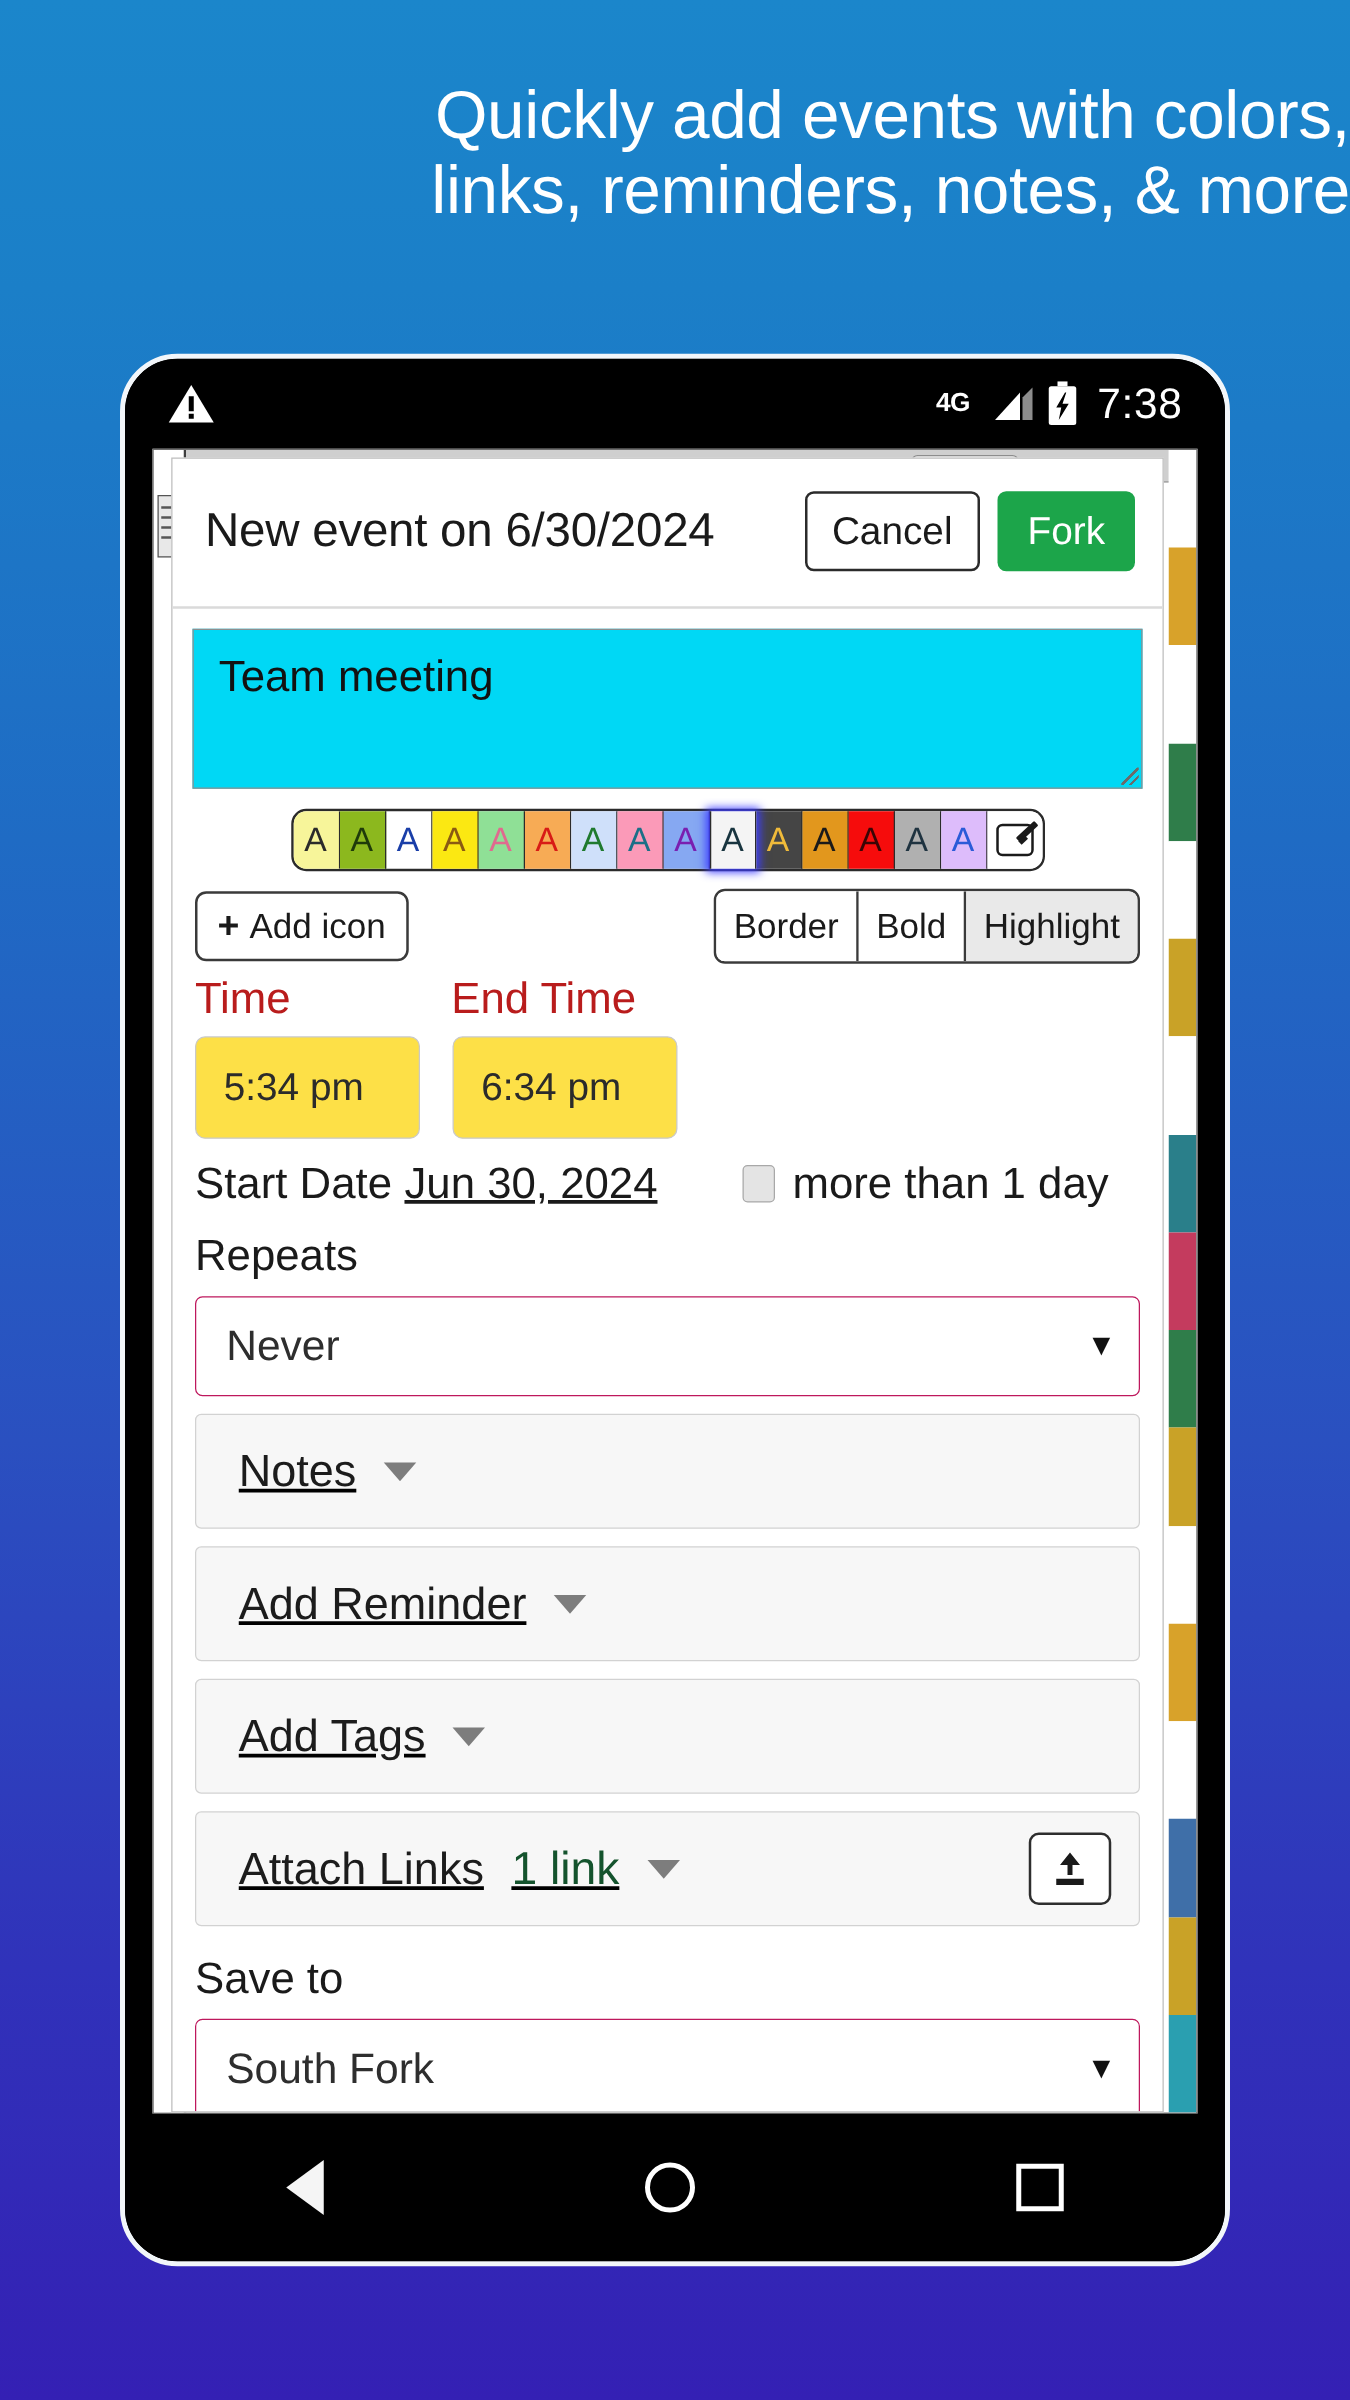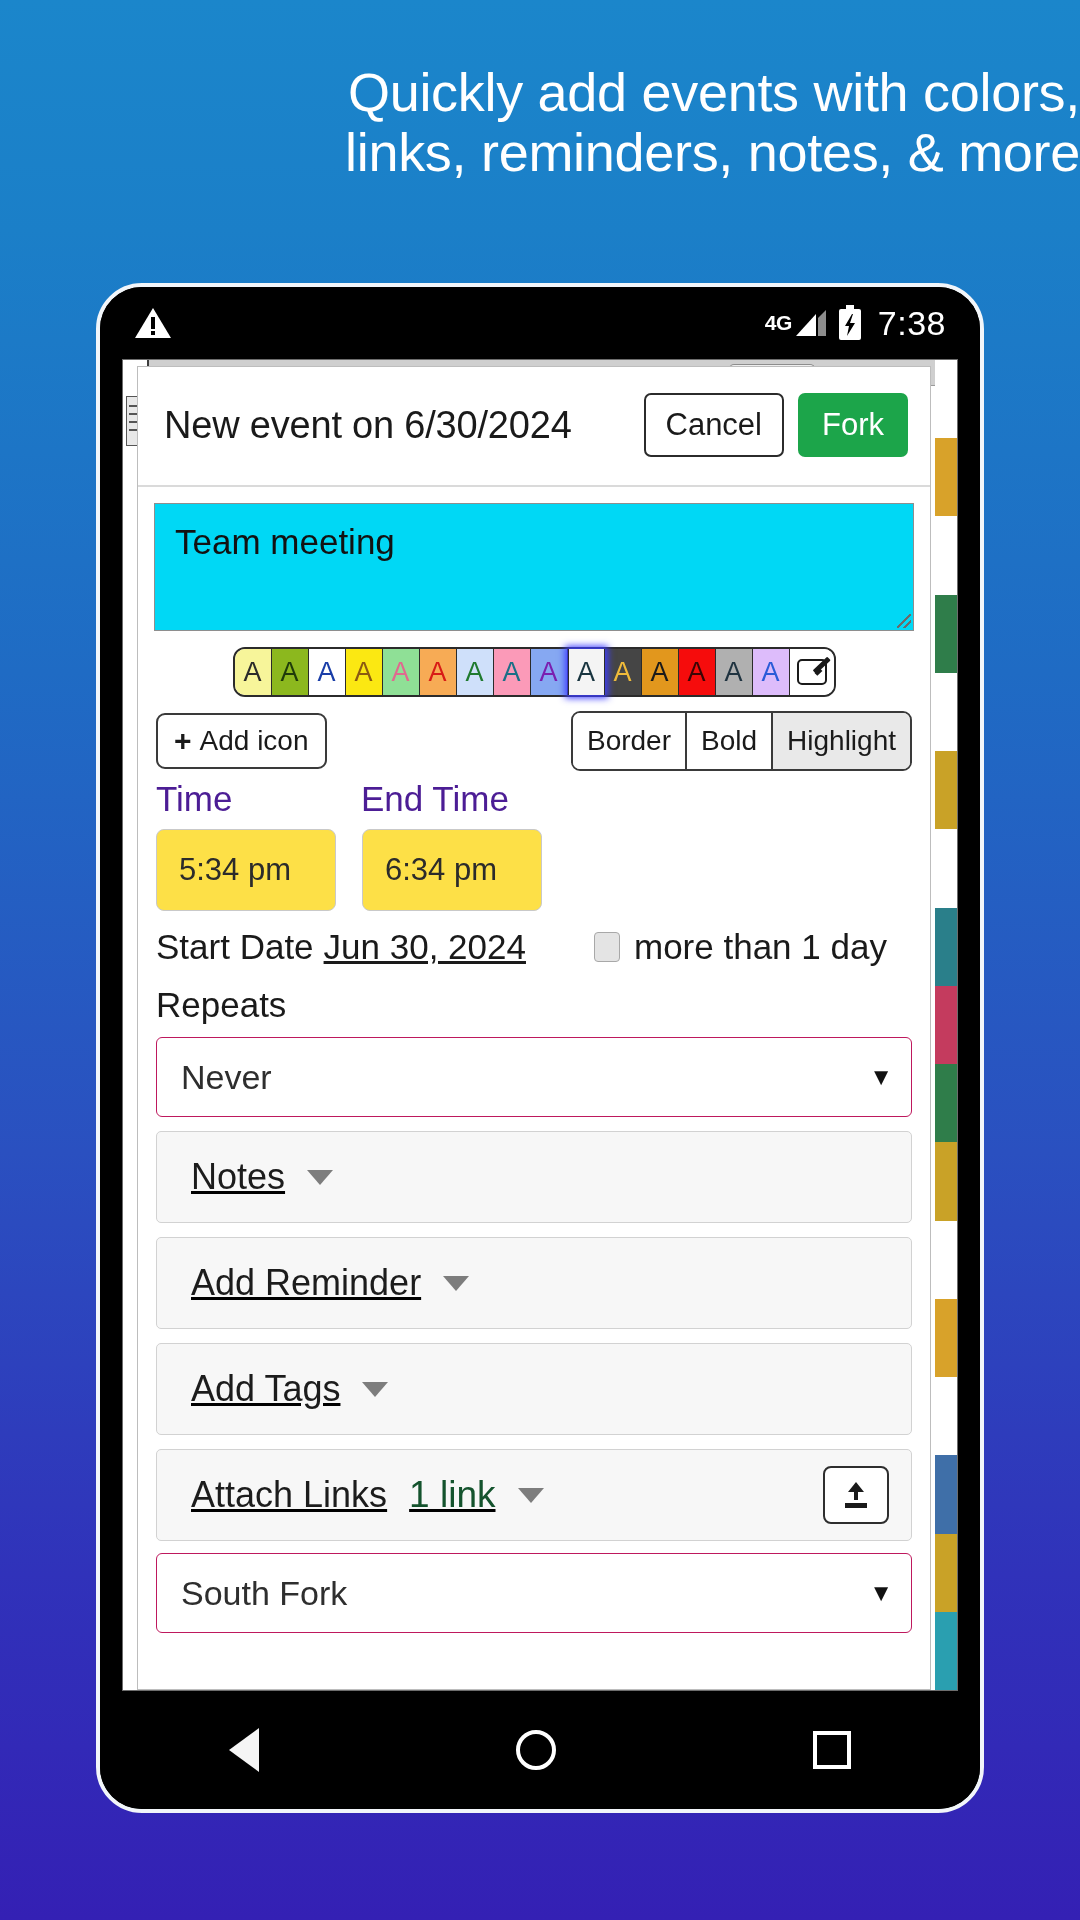--- a/index.html
+++ b/index.html
@@ -42,21 +42,21 @@
     position: absolute; top: 0; left: 0; right: 0;
     height: 72px;
     background: #000;
     display: flex; align-items: center;
     padding: 0 34px;
     color: #fff;
   }
   .sb-left { flex: 0 0 auto; display:flex; align-items:center; }
   .sb-right { margin-left: auto; display: flex; align-items: center; gap: 10px; }
   .warn-tri { display:block; }
-  .sig-wrap { display:flex; align-items:flex-end; gap: 2px; }
+  .sig-wrap { display:flex; align-items:flex-end; gap: 18px; }
   .sig-4g { font-size: 21px; font-weight: 700; line-height: 1; margin-bottom: 5px; letter-spacing: -0.5px;}
   .sb-time { font-size: 34px; font-weight: 400; letter-spacing: 0.5px; margin-left: 6px;}
 
   
   .screen {
     position: absolute;
     top: 72px; left: 22px; right: 22px; bottom: 118px;
     background: #ffffff;
     overflow: hidden;
     border: 1px solid #6d6d6d;
@@ -233,21 +233,21 @@
     padding: 12px 14px;
     border-right: 2px solid #3a3a3a;
     cursor: pointer;
   }
   .style-btn:last-child { border-right: none; }
   .style-btn.active { background: #e9e9e9; }
 
   
   .labels-row {
     display: flex; padding: 8px 18px 0 18px;
-    font-size: 35px; color: #4c1d95;
+    font-size: 35px; color: #b91c1c;
   }
   .labels-row .lbl-time { width: 205px; }
   .time-row {
     display: flex; padding: 10px 18px 0 18px; gap: 26px;
   }
   .time-box {
     width: 180px; height: 82px;
     border: 1px solid #c9c9c9;
     border-radius: 8px;
     display: flex; align-items: center;
@@ -502,20 +502,21 @@
           <span class="panel-sub">1 link</span>
           <span class="tri-down"></span>
           <span class="upload-btn">
             <svg width="30" height="32" viewBox="0 0 30 32">
               <polygon points="15,3 23,13 17,13 17,21 13,21 13,13 7,13" fill="#1a1a1a"></polygon>
               <rect x="4" y="24" width="22" height="5" fill="#1a1a1a"></rect>
             </svg>
           </span>
         </div>
 
+        <div class="saveto-label">Save to</div>
         <div class="select-box">
           <span>South Fork</span>
           <span class="caret">▼</span>
         </div>
 
       </div>
     </div>
   </div>
 
   <div class="navbar">

